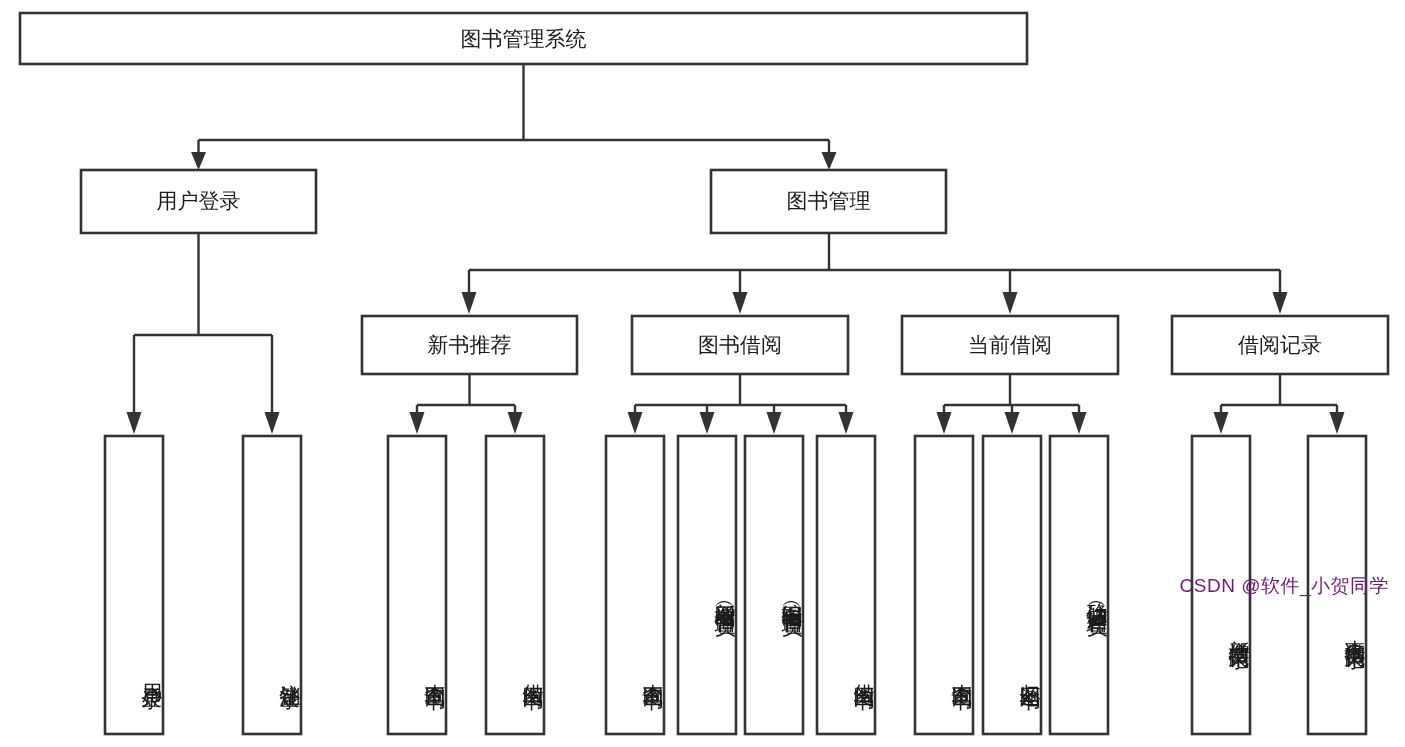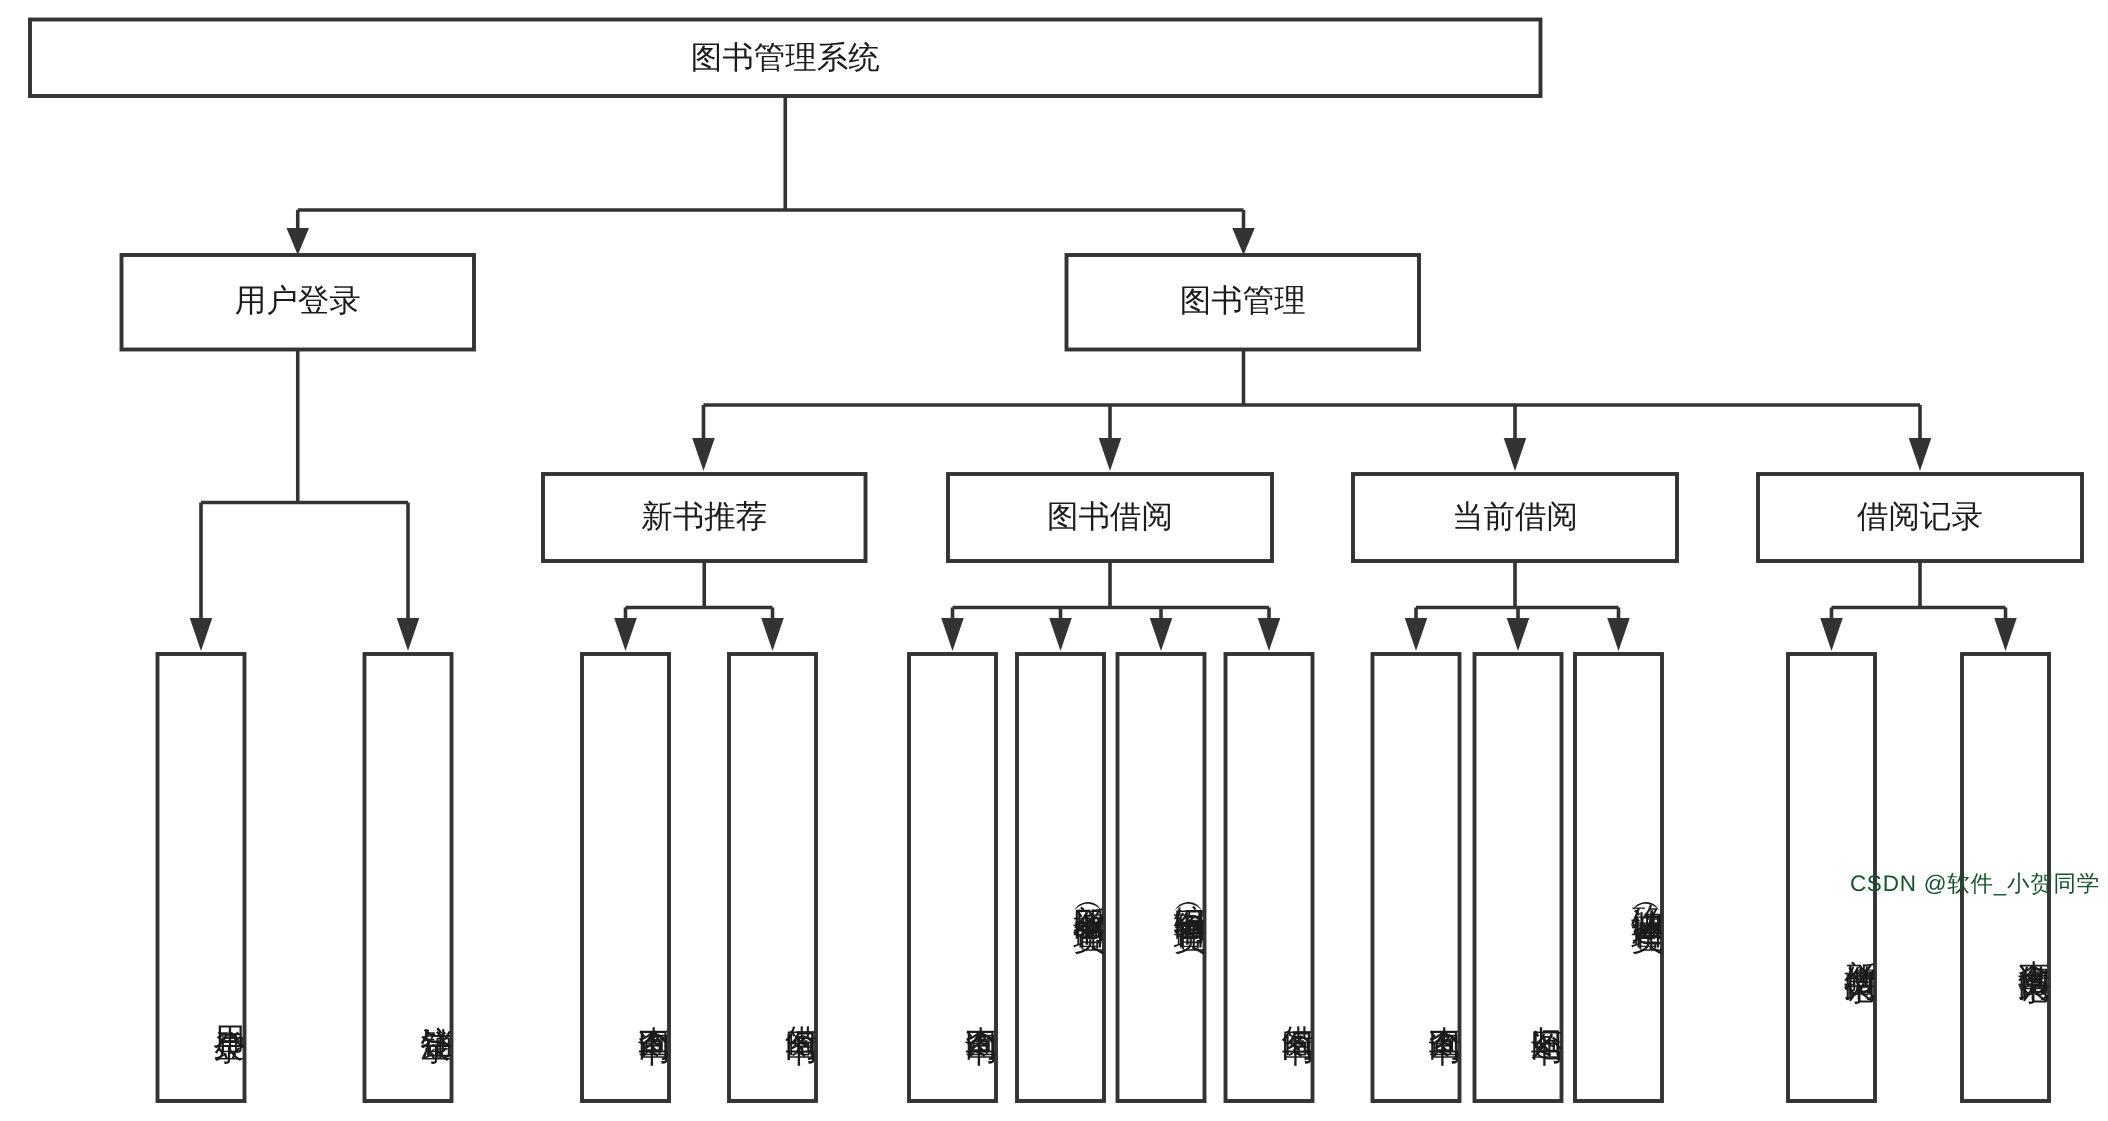--- a/index.html
+++ b/index.html
@@ -58,25 +58,25 @@
     text-orientation: upright;
     font-size: 21px;
     line-height: 1;
     letter-spacing: 2px;
     color: #1b1b1b;
     white-space: nowrap;
     pointer-events: none;
   }
   .watermark {
     position: absolute;
-    right: 5px;
+    right: 16px;
     bottom: 6px;
     font-family: "Liberation Sans", "DejaVu Sans", sans-serif;
-    font-size: 15px;
-    color: #14532d;
+    font-size: 19px;
+    color: #701a75;
     white-space: nowrap;
     letter-spacing: 0.5px;
   }
 </style>
 </head>
 <body>
 
 <div id="diagram-root">
 
   <svg id="flow" viewBox="0 0 1405 747">

